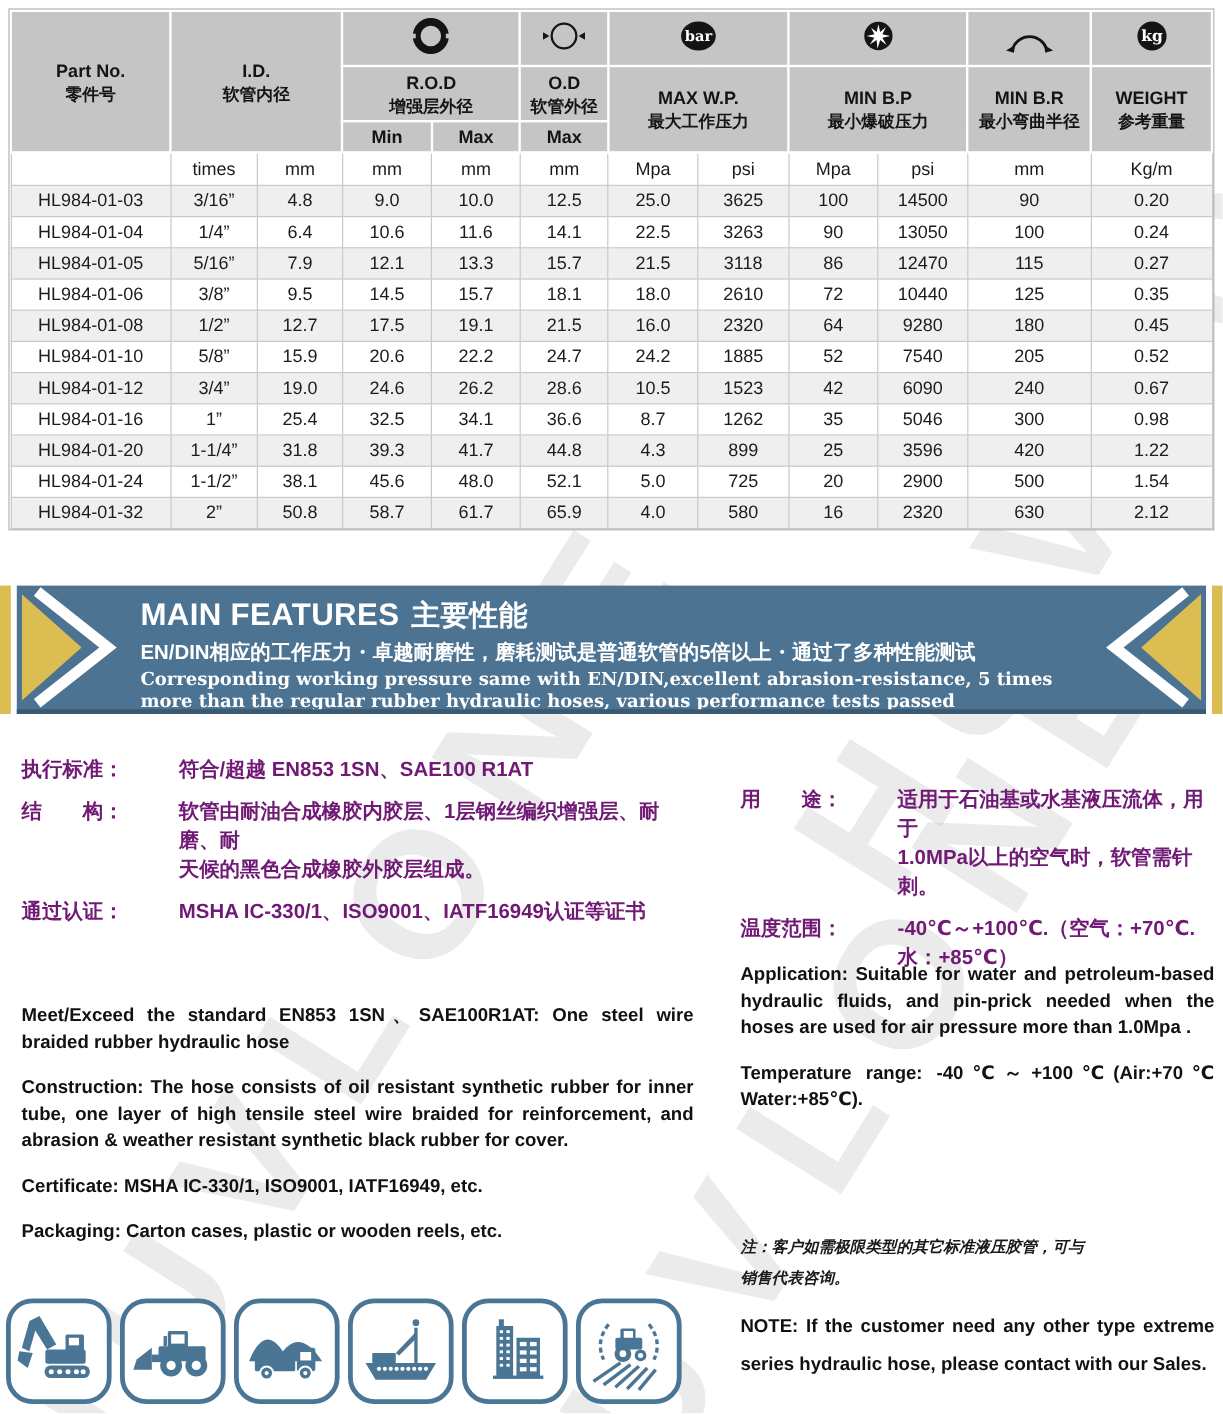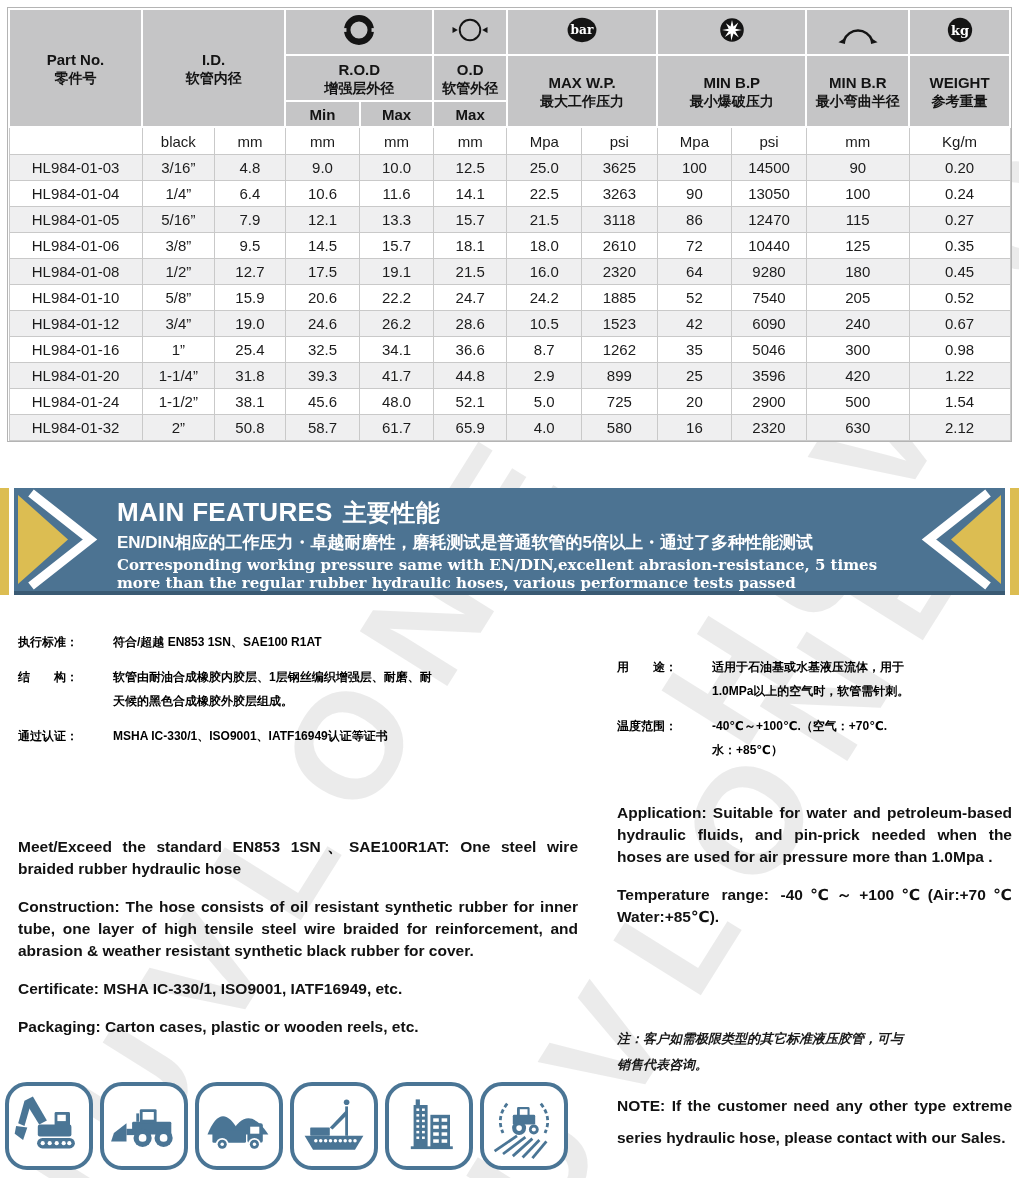--- a/index.html
+++ b/index.html
@@ -37,21 +37,21 @@
   .banner-text{position:absolute;left:103px;top:9px;right:95px;color:#fff;}
   .banner-title{font-size:26px;font-weight:bold;letter-spacing:0.3px;line-height:30px;}
   .banner-title .zh-part{margin-left:10px;font-size:24px;}
   .banner-zh{font-size:17px;font-weight:bold;line-height:23px;margin-top:3px;}
   .banner-en{font-family:"DejaVu Serif","Liberation Serif",serif;font-weight:bold;font-size:15px;line-height:18px;margin-top:2px;}
 
   
   .cn-block{position:absolute;z-index:1;}
   .cn-left{left:18px;top:630px;width:562px;}
   .cn-right{left:617px;top:655px;width:395px;}
-  .cn-item{display:flex;margin-bottom:11px;font-size:12px;line-height:24px;font-weight:bold;color:#000000;}
+  .cn-item{display:flex;margin-bottom:11px;font-size:17px;line-height:24px;font-weight:bold;color:#701a75;gap:36px;}
   .cn-label{flex:none;width:95px;}
   .cn-text{flex:1;white-space:pre-wrap;}
 
   .en-block{position:absolute;z-index:1;font-size:15.5px;line-height:22px;font-weight:bold;color:#111;}
   .en-left{left:18px;top:836px;width:560px;}
   .en-right{left:617px;top:802px;width:395px;}
   .en-block p{margin:0 0 16px 0;text-align:justify;}
 
   .note-block{position:absolute;left:617px;top:1026px;width:395px;z-index:1;}
   .note-cn{margin:0 0 12px 0;font-size:13px;line-height:26px;font-weight:bold;white-space:pre-wrap;color:#1a1a1a;font-style:italic;}
@@ -162,21 +162,21 @@
           <div class="zh">参考重量</div>
         </td>
       </tr>
       <tr>
         <td class="hd mm-cell">Min</td>
         <td class="hd mm-cell">Max</td>
         <td class="hd mm-cell">Max</td>
       </tr>
       <tr class="units-row">
           <td></td>
-          <td>black</td>
+          <td>times</td>
           <td>mm</td>
           <td>mm</td>
           <td>mm</td>
           <td>mm</td>
           <td>Mpa</td>
           <td>psi</td>
           <td>Mpa</td>
           <td>psi</td>
           <td>mm</td>
           <td>Kg/m</td>
@@ -295,21 +295,21 @@
           <td>300</td>
           <td>0.98</td>
         </tr>
         <tr class="shade">
           <td>HL984-01-20</td>
           <td>1-1/4”</td>
           <td>31.8</td>
           <td>39.3</td>
           <td>41.7</td>
           <td>44.8</td>
-          <td>2.9</td>
+          <td>4.3</td>
           <td>899</td>
           <td>25</td>
           <td>3596</td>
           <td>420</td>
           <td>1.22</td>
         </tr>
         <tr>
           <td>HL984-01-24</td>
           <td>1-1/2”</td>
           <td>38.1</td>

